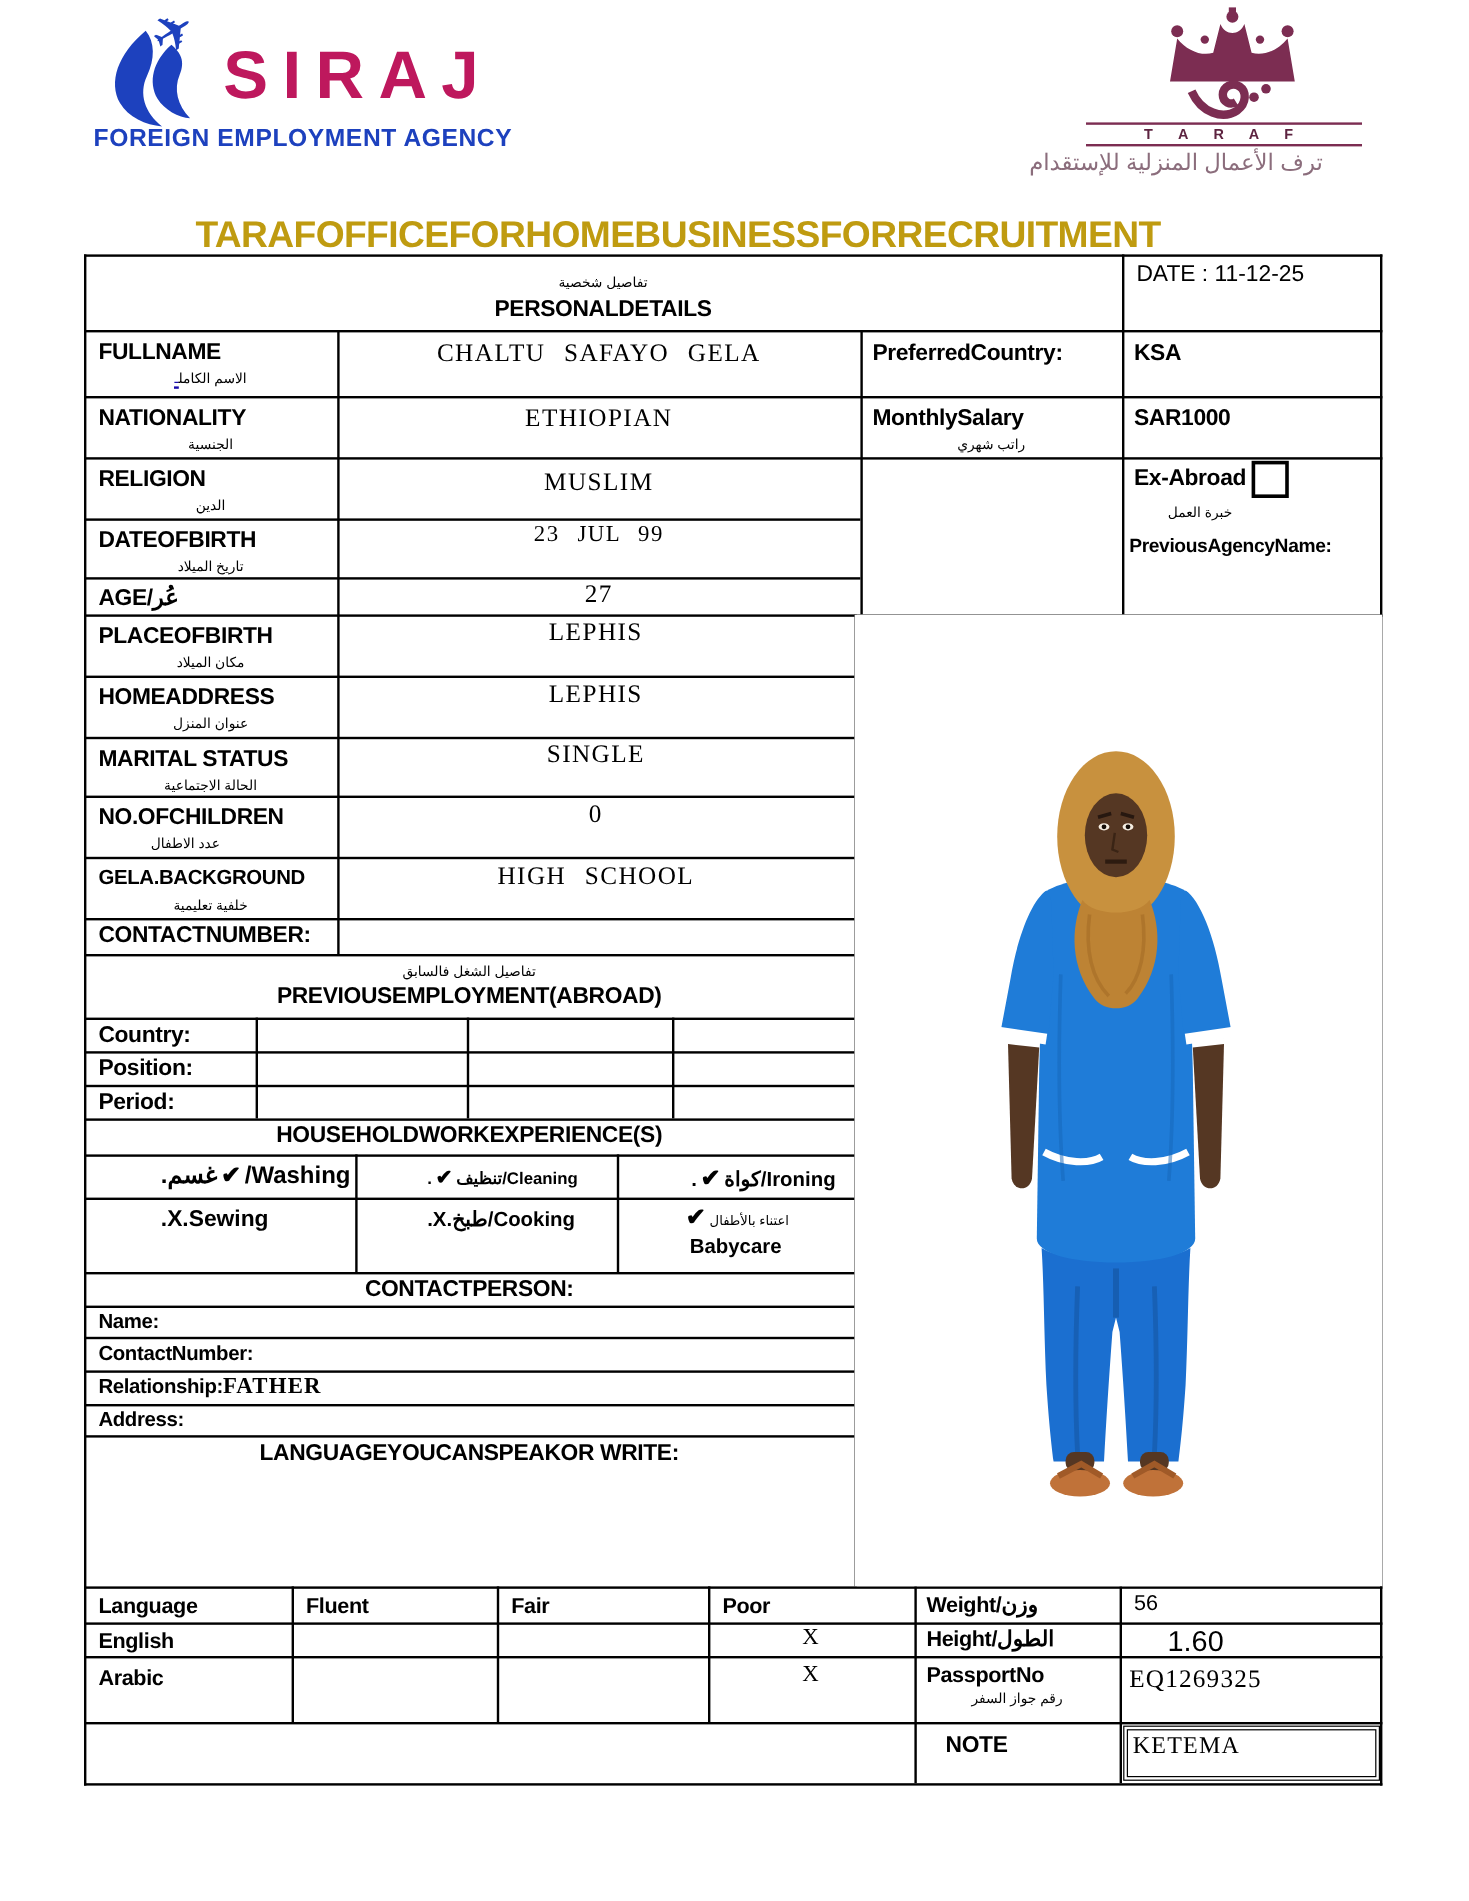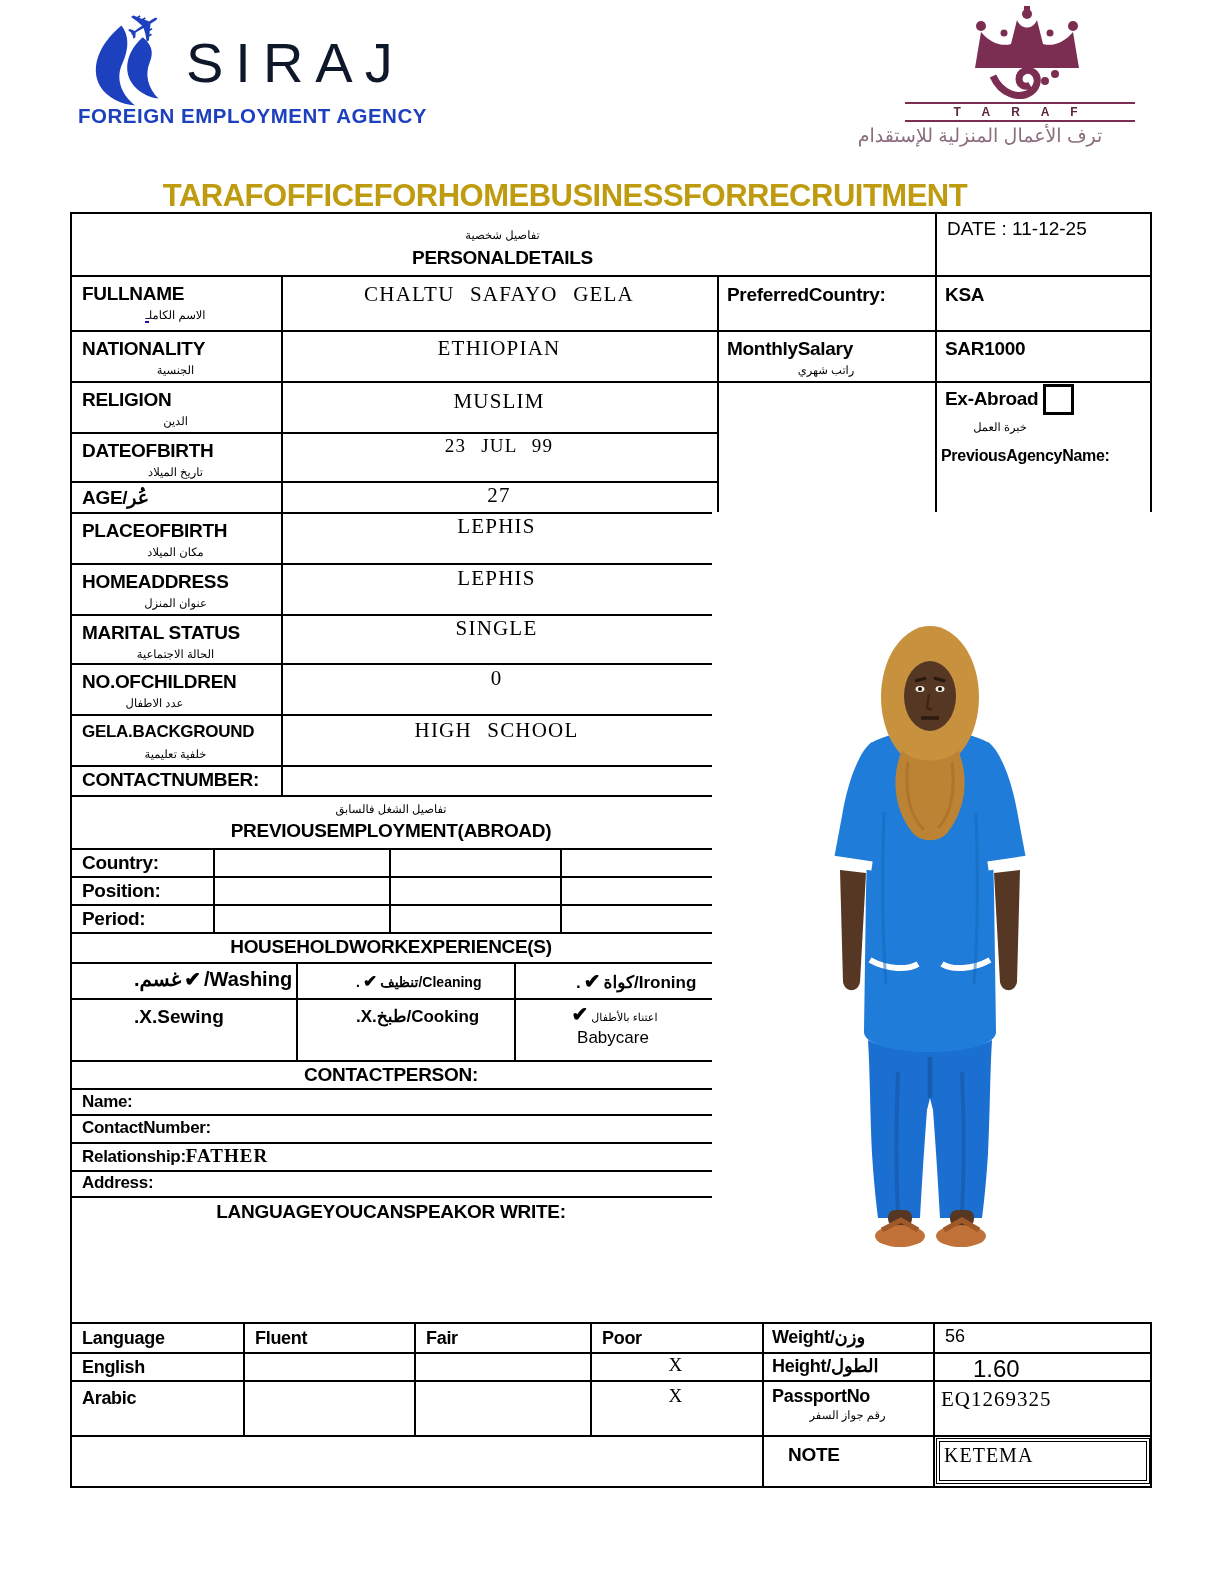--- a/index.html
+++ b/index.html
@@ -9,21 +9,21 @@
   .txt{position:absolute;white-space:nowrap;}
   .lbl{font-weight:bold;font-size:19px;letter-spacing:-0.3px;}
   .lbl-sm{font-weight:bold;font-size:16px;letter-spacing:-0.3px;}
   .ar{position:absolute;font-size:11.5px;text-align:center;white-space:nowrap;}
   .val{position:absolute;font-family:"Liberation Serif",serif;font-size:21px;text-align:center;letter-spacing:1.2px;word-spacing:9px;white-space:nowrap;}
   .sect{position:absolute;font-weight:bold;font-size:19px;text-align:center;letter-spacing:-0.3px;}
   .serif{font-family:"Liberation Serif",serif;}
   .mark{font-weight:bold;font-size:20px;padding:0 3px;}
   .checkbox{position:absolute;width:25px;height:25px;border:3px solid #000;background:#fff;}
   .title{position:absolute;left:75px;top:178px;width:980px;text-align:center;font-size:31px;font-weight:bold;color:#bf9b10;letter-spacing:-0.5px;}
-  .siraj-name{position:absolute;left:108px;top:22px;font-size:56px;font-weight:normal;color:#0f172a;letter-spacing:12px;}
+  .siraj-name{position:absolute;left:108px;top:22px;font-size:56px;font-weight:bold;color:#be185d;letter-spacing:12px;}
   .siraj-tag{position:absolute;left:0px;top:96px;font-size:20.5px;font-weight:bold;color:#1d41be;letter-spacing:0.5px;text-align:right;}
   .taraf-name{position:absolute;left:0;top:96px;width:230px;text-align:center;font-size:12px;font-weight:bold;color:#5d2340;letter-spacing:9px;border-top:2px solid #7c2d52;border-bottom:2px solid #7c2d52;padding:1px 0;}
   .taraf-ar{position:absolute;left:-90px;top:118px;width:330px;text-align:center;font-size:19px;color:#8b6d7c;}
   .exp{font-weight:bold;margin-left:48px;}
   .kbox{position:absolute;left:936px;top:1438px;width:214px;height:46px;border:4px double #000;box-sizing:border-box;}
   .kbox span{font-family:"Liberation Serif",serif;font-size:20px;letter-spacing:1px;position:absolute;left:4px;top:2px;}
 </style>
 </head>
 <body>
 
@@ -173,21 +173,21 @@
 <div class="txt exp" style="left:308px;top:971px;font-size:14px">
   <span>.</span><span class="mark" style="font-size:17px">✔</span><span>تنظيف</span><span>/Cleaning</span>
 </div>
 <div class="txt exp" style="left:528px;top:969px;font-size:17px">
   <span>.</span><span class="mark">✔</span><span>كواة</span><span>/Ironing</span>
 </div>
 <div class="txt exp" style="left:86px;top:1006px;font-size:19px">.X.Sewing</div>
 <div class="txt exp" style="left:308px;top:1006px;font-size:17px">.X.طبخ/Cooking</div>
 <div class="txt" style="left:514px;top:1002px;width:198px;text-align:center">
   <span class="mark">✔</span><span style="font-size:11px">اعتناء بالأطفال</span>
-  <div style="font-weight:normal;font-size:17px;margin-top:2px">Babycare</div>
+  <div style="font-weight:bold;font-size:17px;margin-top:2px">Babycare</div>
 </div>
 
 <div class="sect" style="left:70px;top:1064px;width:642px">CONTACTPERSON:</div>
 <div class="txt lbl-sm" style="left:82px;top:1092px;font-size:17px">Name:</div>
 <div class="txt lbl-sm" style="left:82px;top:1118px;font-size:17px">ContactNumber:</div>
 <div class="txt" style="left:82px;top:1145px">
   <span class="lbl-sm" style="font-size:17px">Relationship:</span><span class="serif" style="font-size:19px;font-weight:bold;letter-spacing:1px">FATHER</span>
 </div>
 <div class="txt lbl-sm" style="left:82px;top:1173px;font-size:17px">Address:</div>
 

